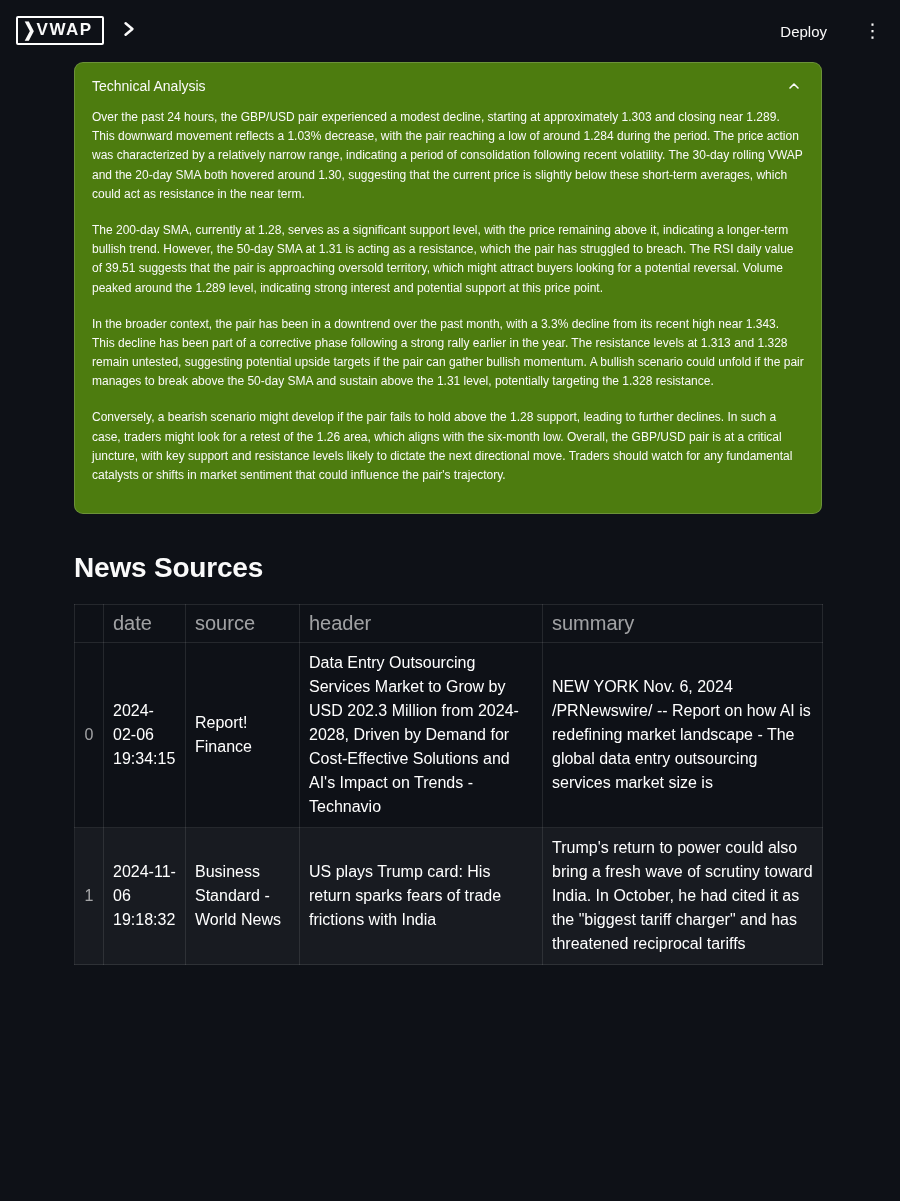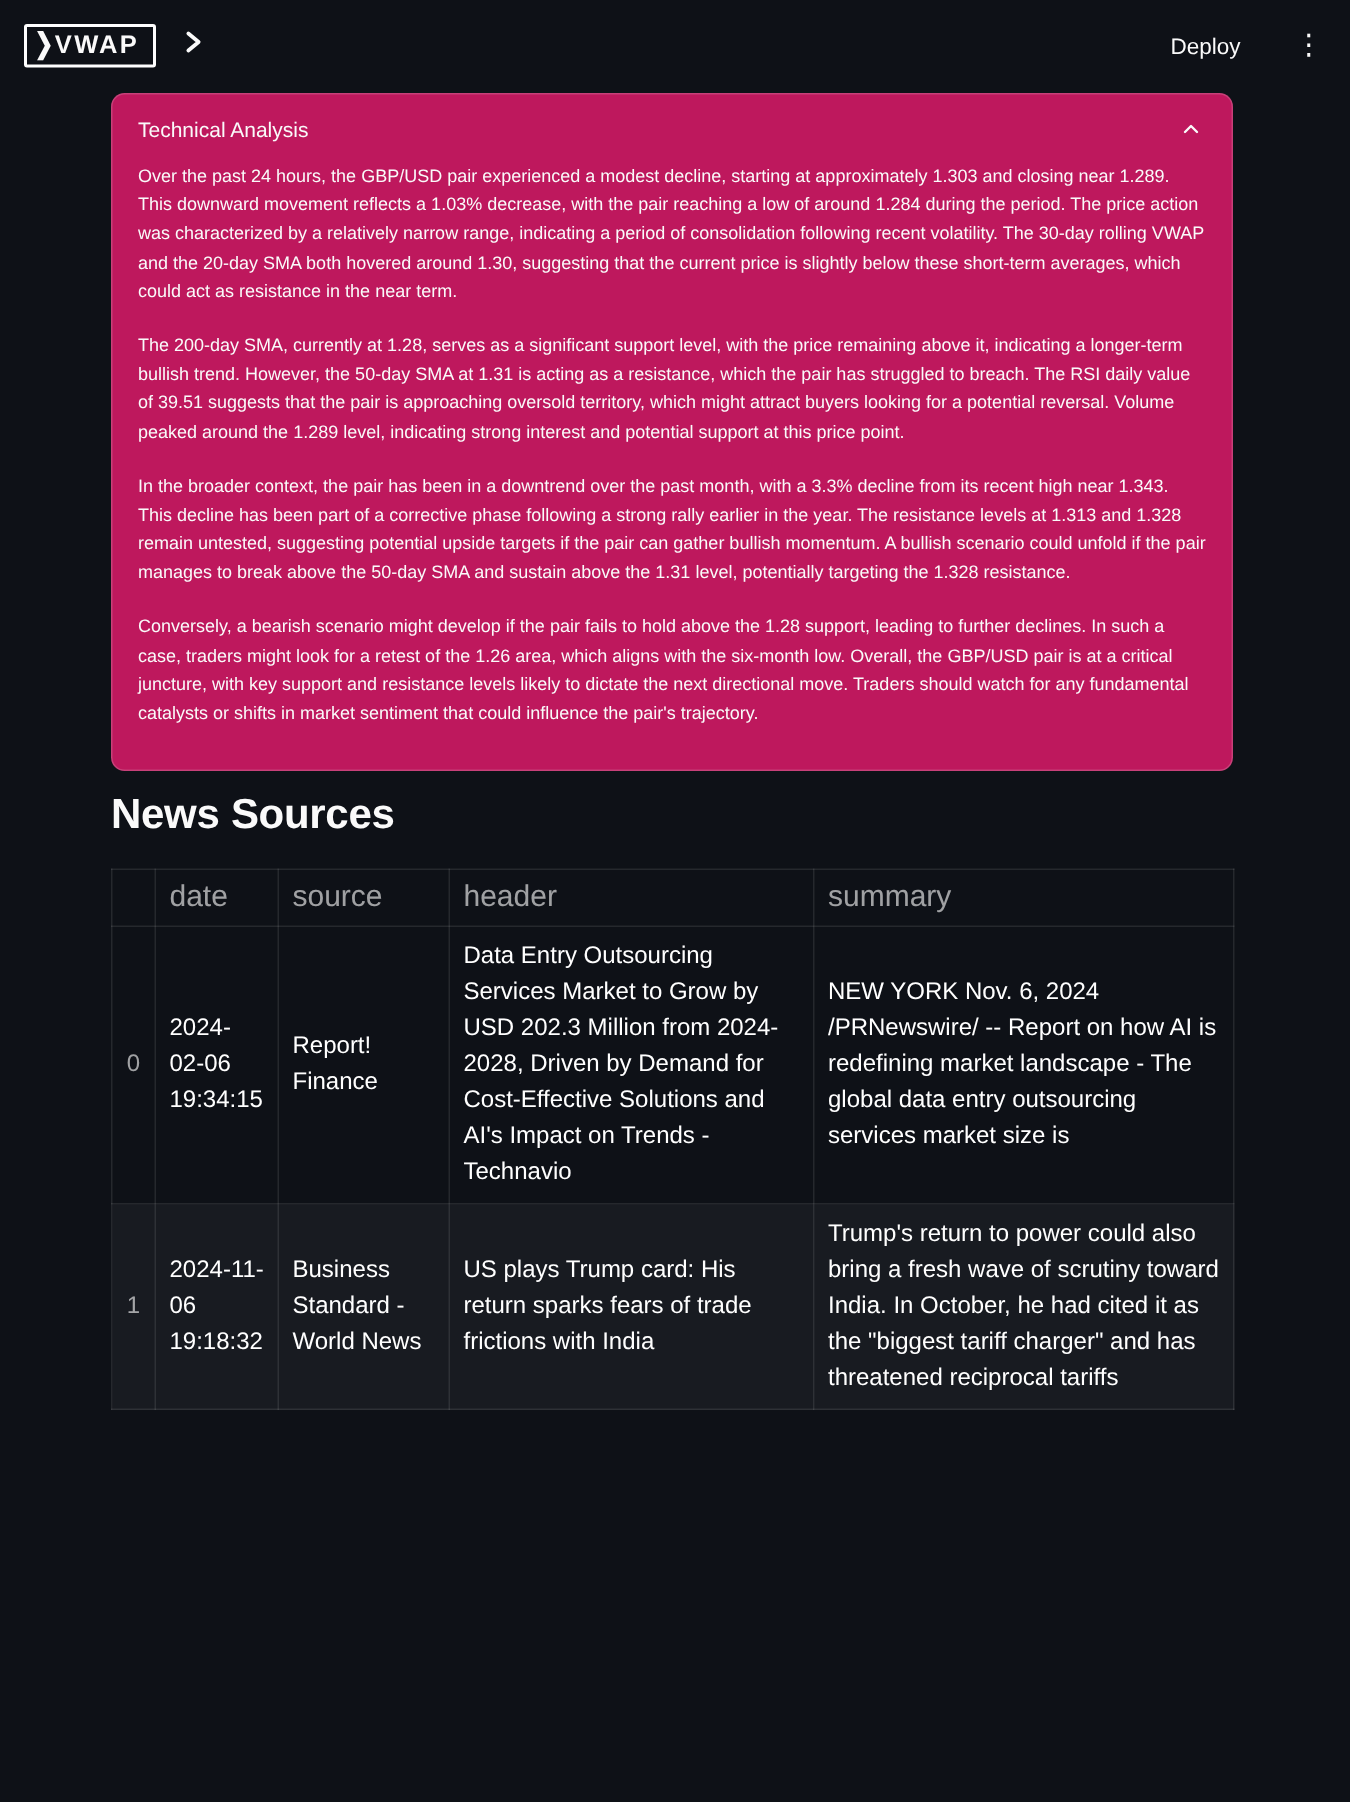--- a/index.html
+++ b/index.html
@@ -57,21 +57,21 @@
   }
 
   
   .main-col { width: 748px; margin-left: 74px; }
 
   
   .expander {
     margin-top: 2px;
     border: 1px solid rgba(250,250,250,0.18);
     border-radius: 9px;
-    background: #be185d;
+    background: #4d7c0f;
   }
   .expander-header {
     display: flex;
     align-items: center;
     justify-content: space-between;
     padding: 15px 20px 6px 17px;
     cursor: pointer;
   }
   .expander-title { font-size: 14px; color: #fafafa; }
   .chevron-up { display: flex; align-items: center; }
@@ -79,21 +79,21 @@
   .expander-body p {
     font-size: 12px;
     line-height: 1.6;
     color: #fafafa;
     margin-bottom: 17px;
   }
   .expander-body p:last-child { margin-bottom: 18px; }
 
   
   .news-title {
-    margin-top: 13px;
+    margin-top: 38px;
     font-size: 28px;
     font-weight: 700;
     color: #fafafa;
     letter-spacing: -0.2px;
   }
   table.news-table {
     margin-top: 20px;
     width: 748px;
     border-collapse: collapse;
     table-layout: fixed;

